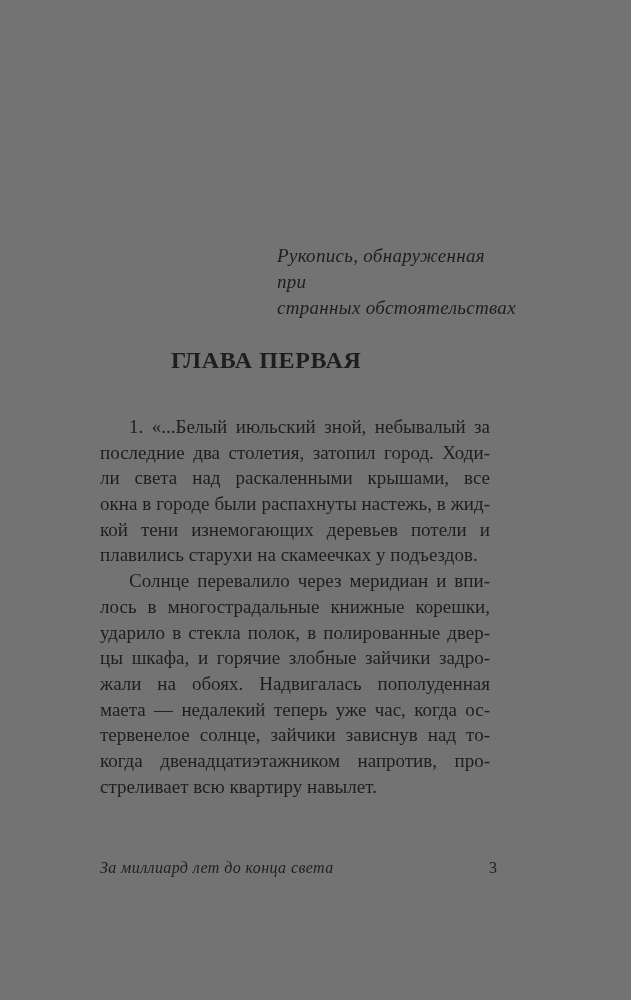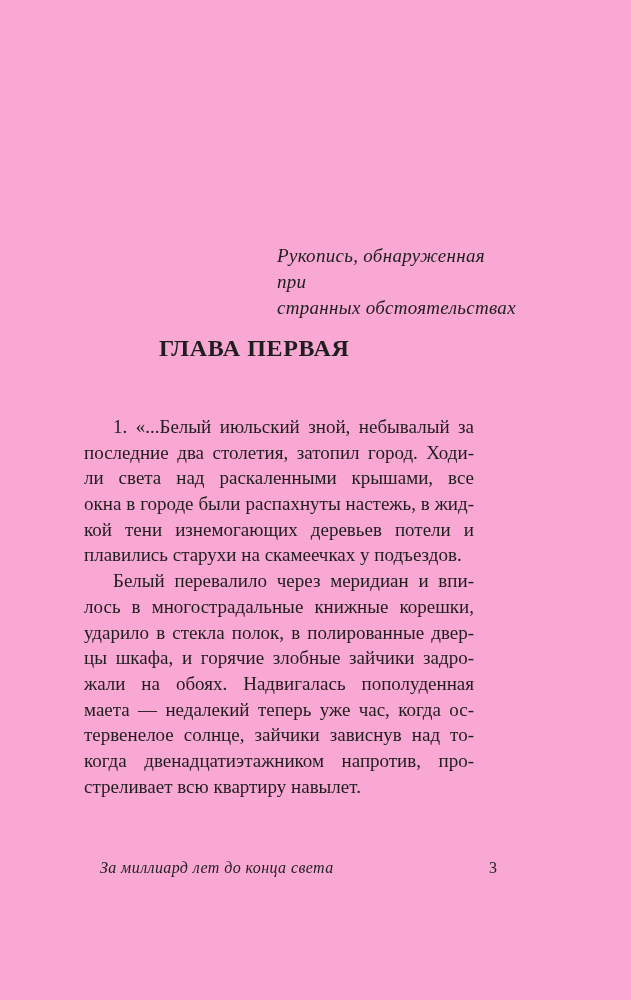--- a/index.html
+++ b/index.html
@@ -5,21 +5,21 @@
   html, body {
     margin: 0;
     padding: 0;
     background: #e8e8e8;
   }
   .page {
     position: relative;
     width: 631px;
     height: 1000px;
     margin: 0 auto;
-    background: #f9a8d4;
+    background: #737373;
     color: #1e1e1e;
     font-family: "Liberation Serif", serif;
     overflow: hidden;
   }
   .epigraph {
     position: absolute;
     left: 277px;
     top: 243px;
     width: 240px;
     font-style: italic;
@@ -31,21 +31,21 @@
     position: absolute;
     left: 155px;
     top: 331px;
     font-size: 24px;
     font-weight: bold;
     letter-spacing: 0.6px;
     white-space: nowrap;
   }
   .body-text {
     position: absolute;
-    left: 84px;
+    left: 100px;
     top: 414px;
     width: 390px;
     font-size: 19px;
     line-height: 25.7px;
   }
   .line {
     text-align: justify;
     text-align-last: justify;
     white-space: nowrap;
     height: 25.7px;
@@ -77,33 +77,33 @@
 </head>
 <body>
 
 <div class="page">
 
   <div class="epigraph">
     <div class="epigraph-line">Рукопись, обнаруженная при</div>
     <div class="epigraph-line">странных обстоятельствах</div>
   </div>
 
-  <h1 class="chapter-heading" style="margin:4px; font-size:24px;">ГЛАВА ПЕРВАЯ</h1>
+  <h1 class="chapter-heading" style="margin:16px; font-size:24px;">ГЛАВА ПЕРВАЯ</h1>
 
   <div class="body-text">
     <div class="paragraph">
       <div class="line first">1. «...Белый июльский зной, небывалый за</div>
       <div class="line">последние два столетия, затопил город. Ходи-</div>
       <div class="line">ли света над раскаленными крышами, все</div>
       <div class="line">окна в городе были распахнуты настежь, в жид-</div>
       <div class="line">кой тени изнемогающих деревьев потели и</div>
       <div class="line end">плавились старухи на скамеечках у подъездов.</div>
     </div>
     <div class="paragraph">
-      <div class="line first">Белый перевалило через меридиан и впи-</div>
+      <div class="line first">Солнце перевалило через меридиан и впи-</div>
       <div class="line">лось в многострадальные книжные корешки,</div>
       <div class="line">ударило в стекла полок, в полированные двер-</div>
       <div class="line">цы шкафа, и горячие злобные зайчики задро-</div>
       <div class="line">жали на обоях. Надвигалась пополуденная</div>
       <div class="line">маета — недалекий теперь уже час, когда ос-</div>
       <div class="line">тервенелое солнце, зайчики зависнув над то-</div>
       <div class="line">когда двенадцатиэтажником напротив, про-</div>
       <div class="line end">стреливает всю квартиру навылет.</div>
     </div>
   </div>

